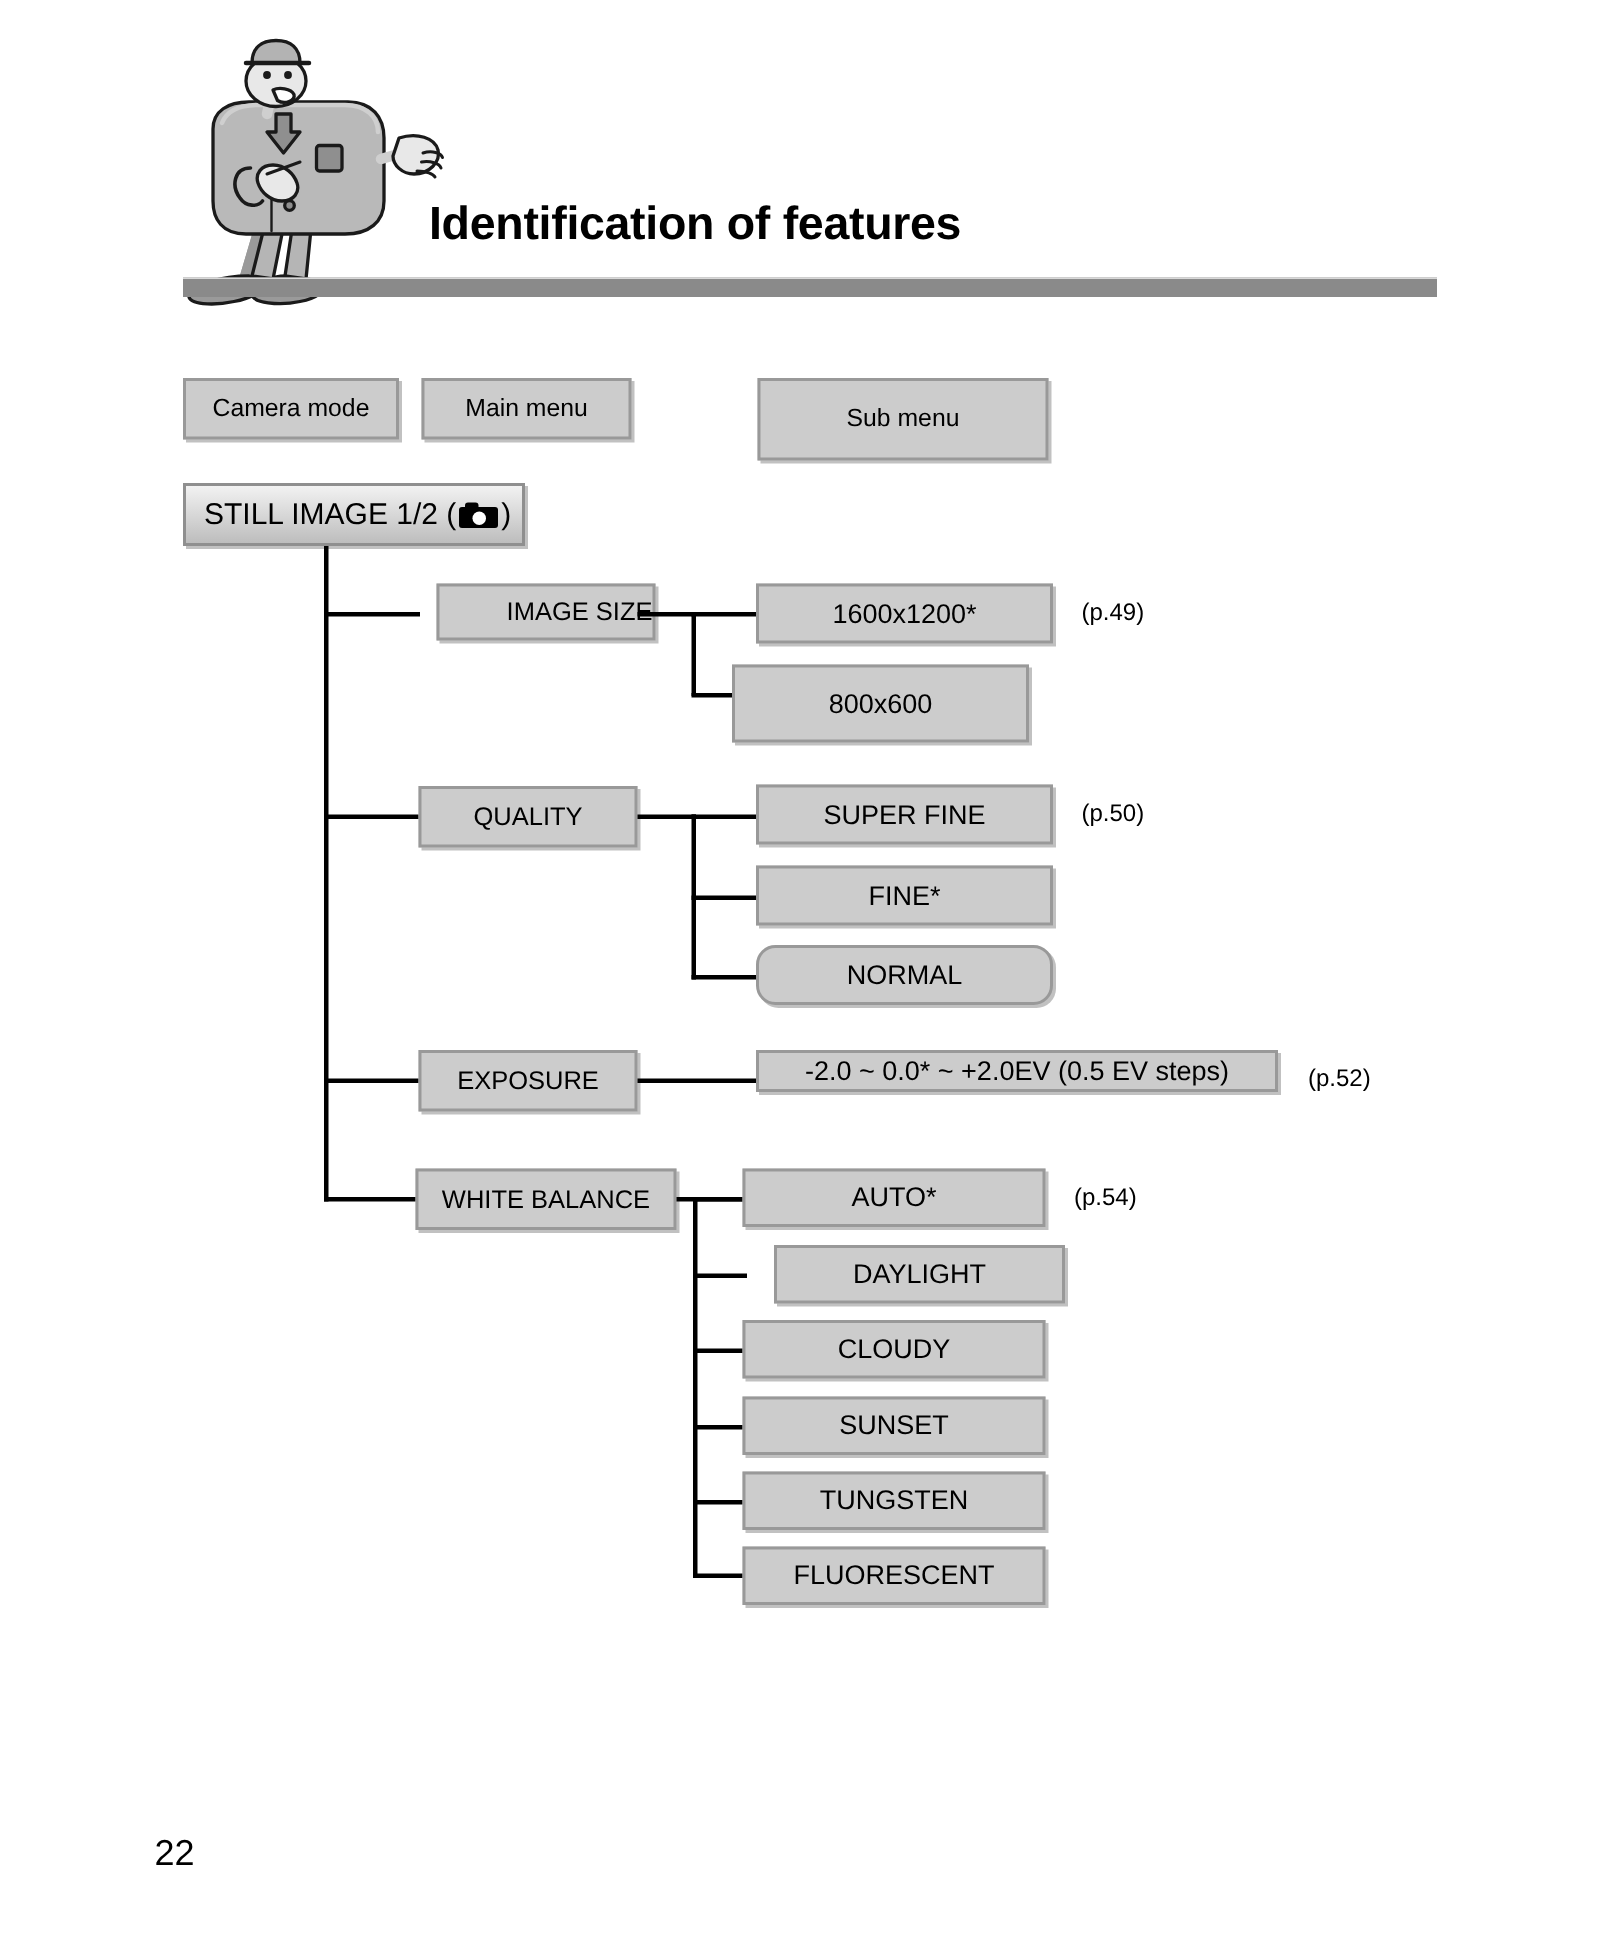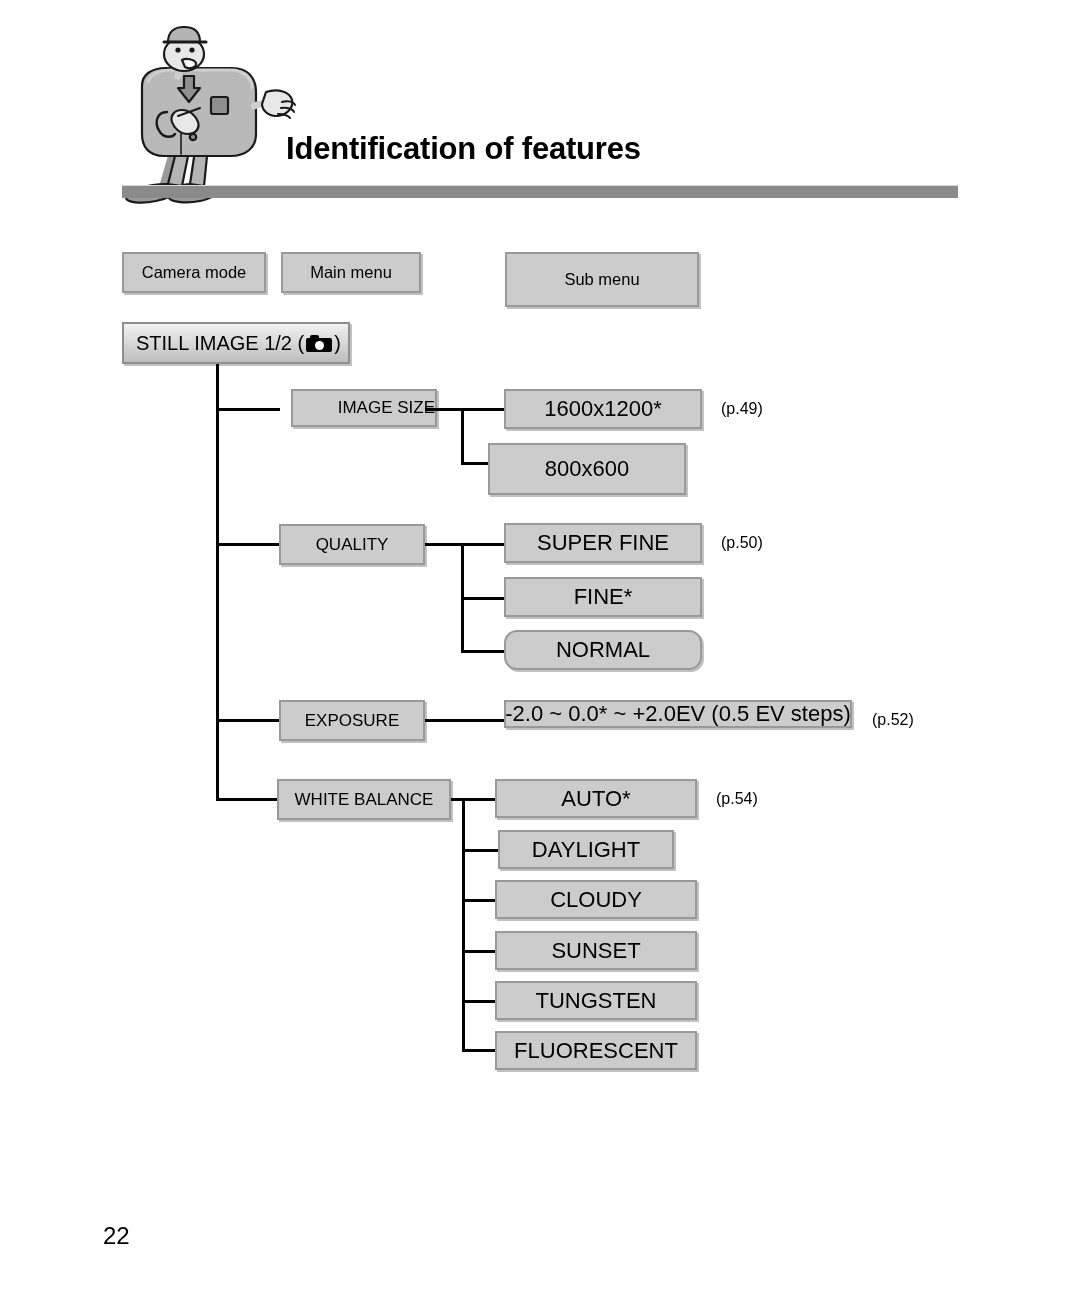--- a/index.html
+++ b/index.html
@@ -66,21 +66,21 @@
   .node.mode {
     background: linear-gradient(to bottom, #f2f2f2 0%, #dcdcdc 42%, #bdbdbd 100%);
     border: 2px solid #8f8f8f;
     justify-content: flex-start;
     padding-left: 12px;
   }
   .node.main {
     font-size: 17px;
   }
   .node.sub {
-    font-size: 22px;
+    font-size: 18px;
   }
 
   
   .pref {
     position: absolute;
     font-size: 16px;
     color: #000;
     white-space: nowrap;
   }
 
@@ -266,21 +266,21 @@
 <div class="ln v" style="left:462px; top:798px; height:254px;"></div>
 <div class="ln h" style="left:462px; top:798px; width:36px;"></div>
 <div class="ln h" style="left:462px; top:849px; width:36px;"></div>
 <div class="ln h" style="left:462px; top:899px; width:36px;"></div>
 <div class="ln h" style="left:462px; top:950px; width:36px;"></div>
 <div class="ln h" style="left:462px; top:1000px; width:36px;"></div>
 <div class="ln h" style="left:462px; top:1049px; width:36px;"></div>
 <div class="node sub" style="left:495px; top:779px; width:202px; height:39px;">
   <span>AUTO*</span>
 </div>
-<div class="node sub" style="left:498px; top:830px; width:176px; height:39px;">
+<div class="node sub" style="left:516px; top:830px; width:194px; height:39px;">
   <span>DAYLIGHT</span>
 </div>
 <div class="node sub" style="left:495px; top:880px; width:202px; height:39px;">
   <span>CLOUDY</span>
 </div>
 <div class="node sub" style="left:495px; top:931px; width:202px; height:39px;">
   <span>SUNSET</span>
 </div>
 <div class="node sub" style="left:495px; top:981px; width:202px; height:39px;">
   <span>TUNGSTEN</span>

